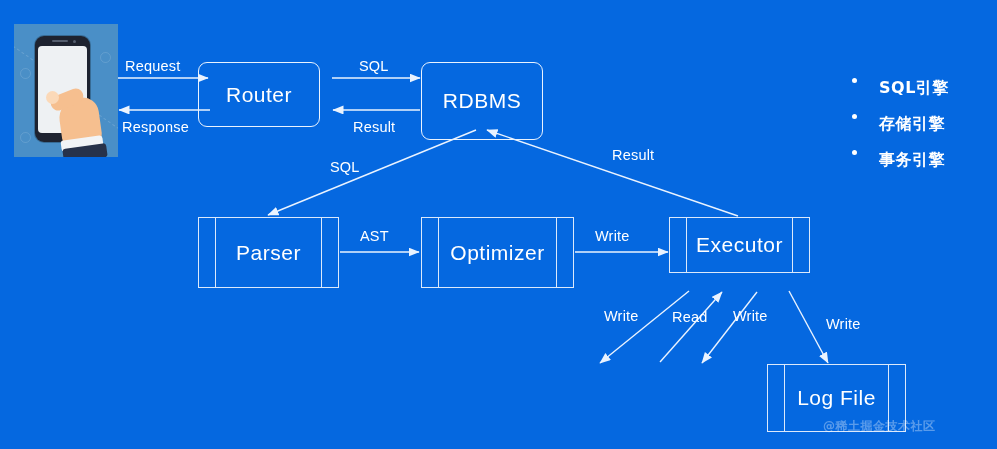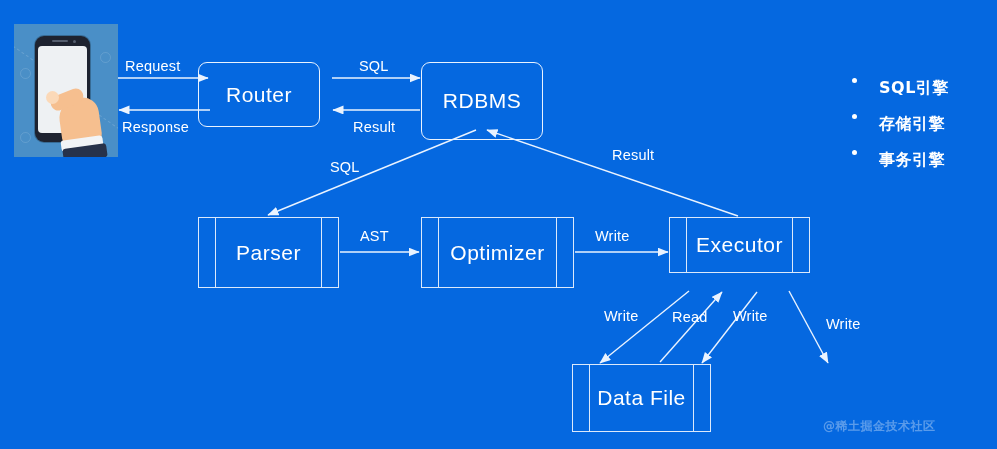--- a/index.html
+++ b/index.html
@@ -182,22 +182,22 @@
   <div class="node rounded" style="left:198px;top:62px;width:122px;height:65px;">Router</div>
 
   <div class="node rounded" style="left:421px;top:62px;width:122px;height:78px;">RDBMS</div>
 
   <div class="node proc" style="left:198px;top:217px;width:141px;height:71px;">Parser</div>
 
   <div class="node proc" style="left:421px;top:217px;width:153px;height:71px;">Optimizer</div>
 
   <div class="node proc" style="left:669px;top:217px;width:141px;height:56px;">Executor</div>
 
-  <div class="node proc" style="left:572px;top:364px;width:139px;height:68px;">Data File</div>
-
+
+  <div class="node proc" style="left:767px;top:364px;width:139px;height:68px;">Log File</div>
 
   <div class="lab" style="left:125px;top:58px;">Request</div>
   <div class="lab" style="left:122px;top:119px;">Response</div>
   <div class="lab" style="left:359px;top:58px;">SQL</div>
   <div class="lab" style="left:353px;top:119px;">Result</div>
   <div class="lab" style="left:330px;top:159px;">SQL</div>
   <div class="lab" style="left:612px;top:147px;">Result</div>
   <div class="lab" style="left:360px;top:228px;">AST</div>
   <div class="lab" style="left:595px;top:228px;">Write</div>
   <div class="lab" style="left:604px;top:308px;">Write</div>

